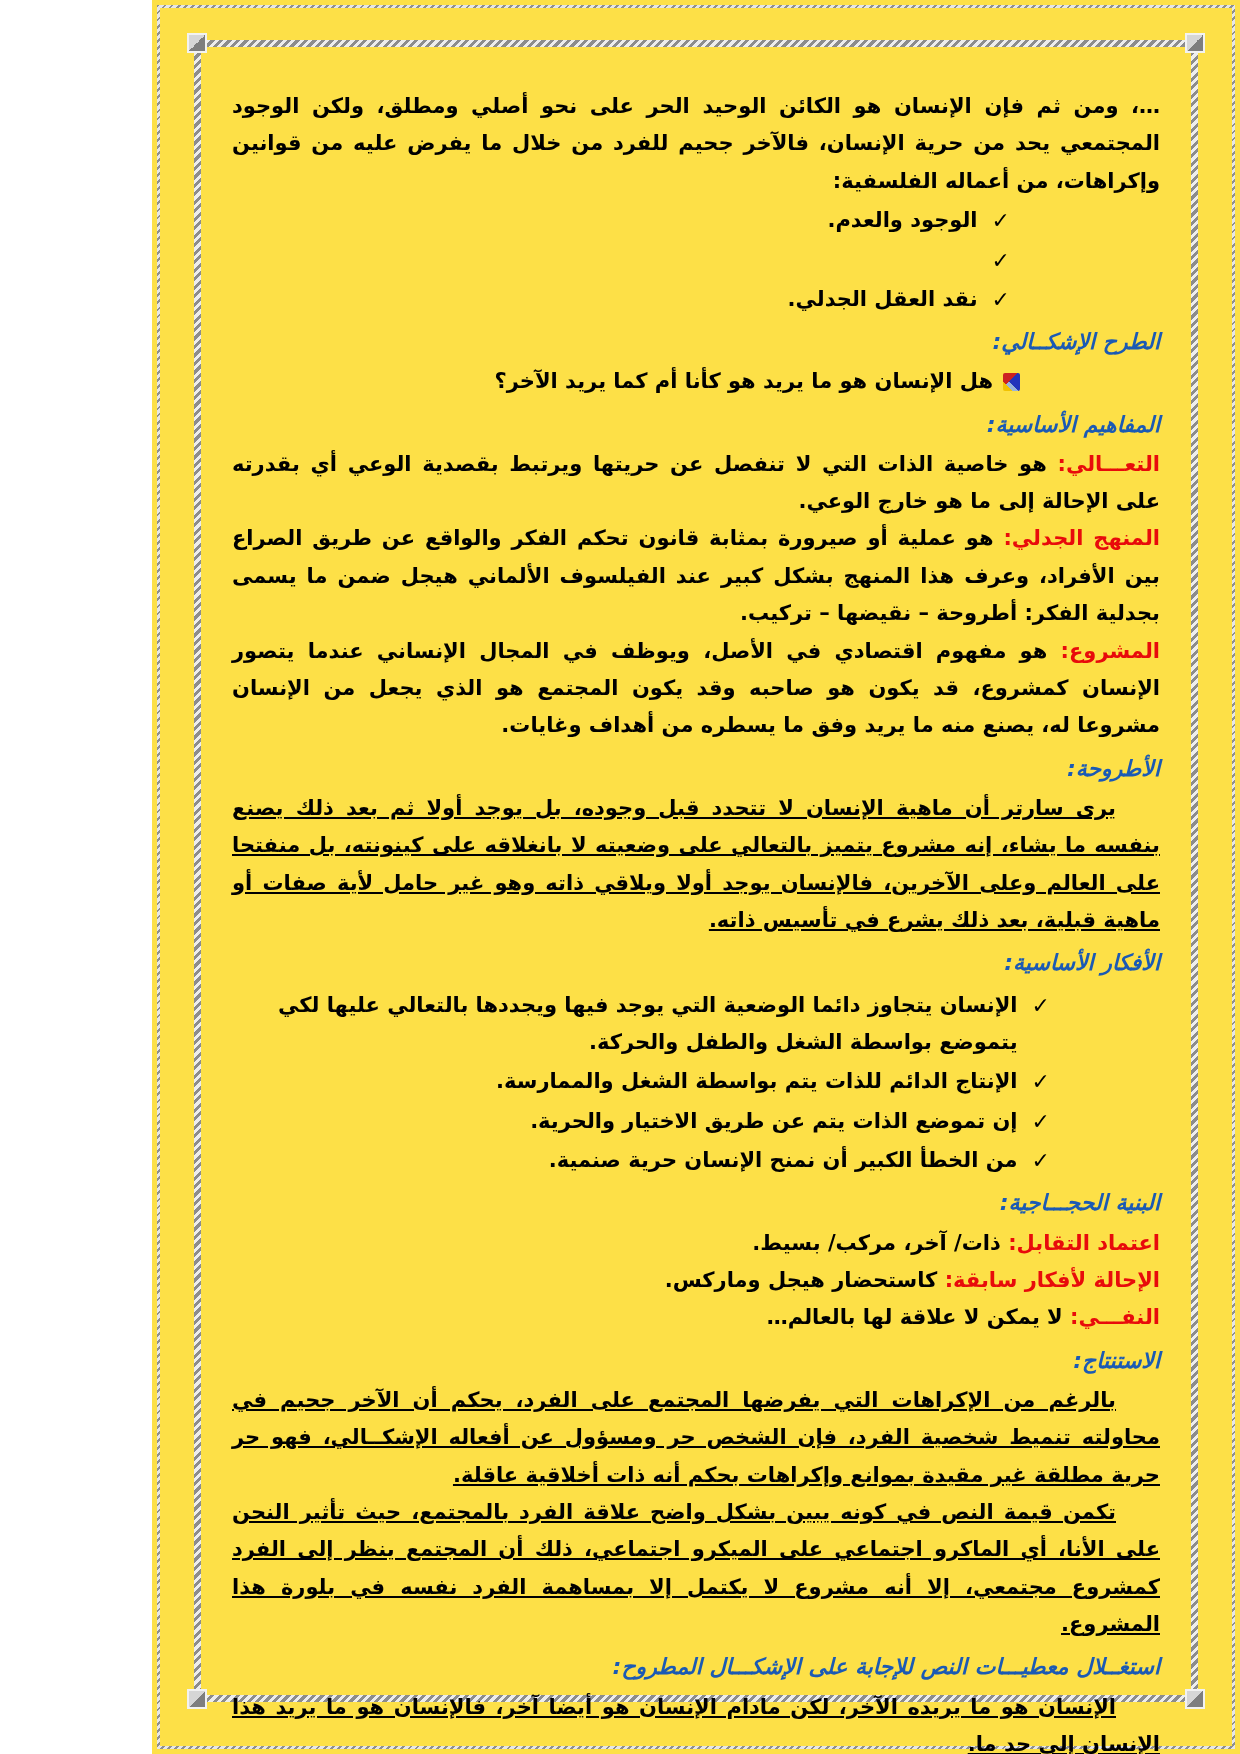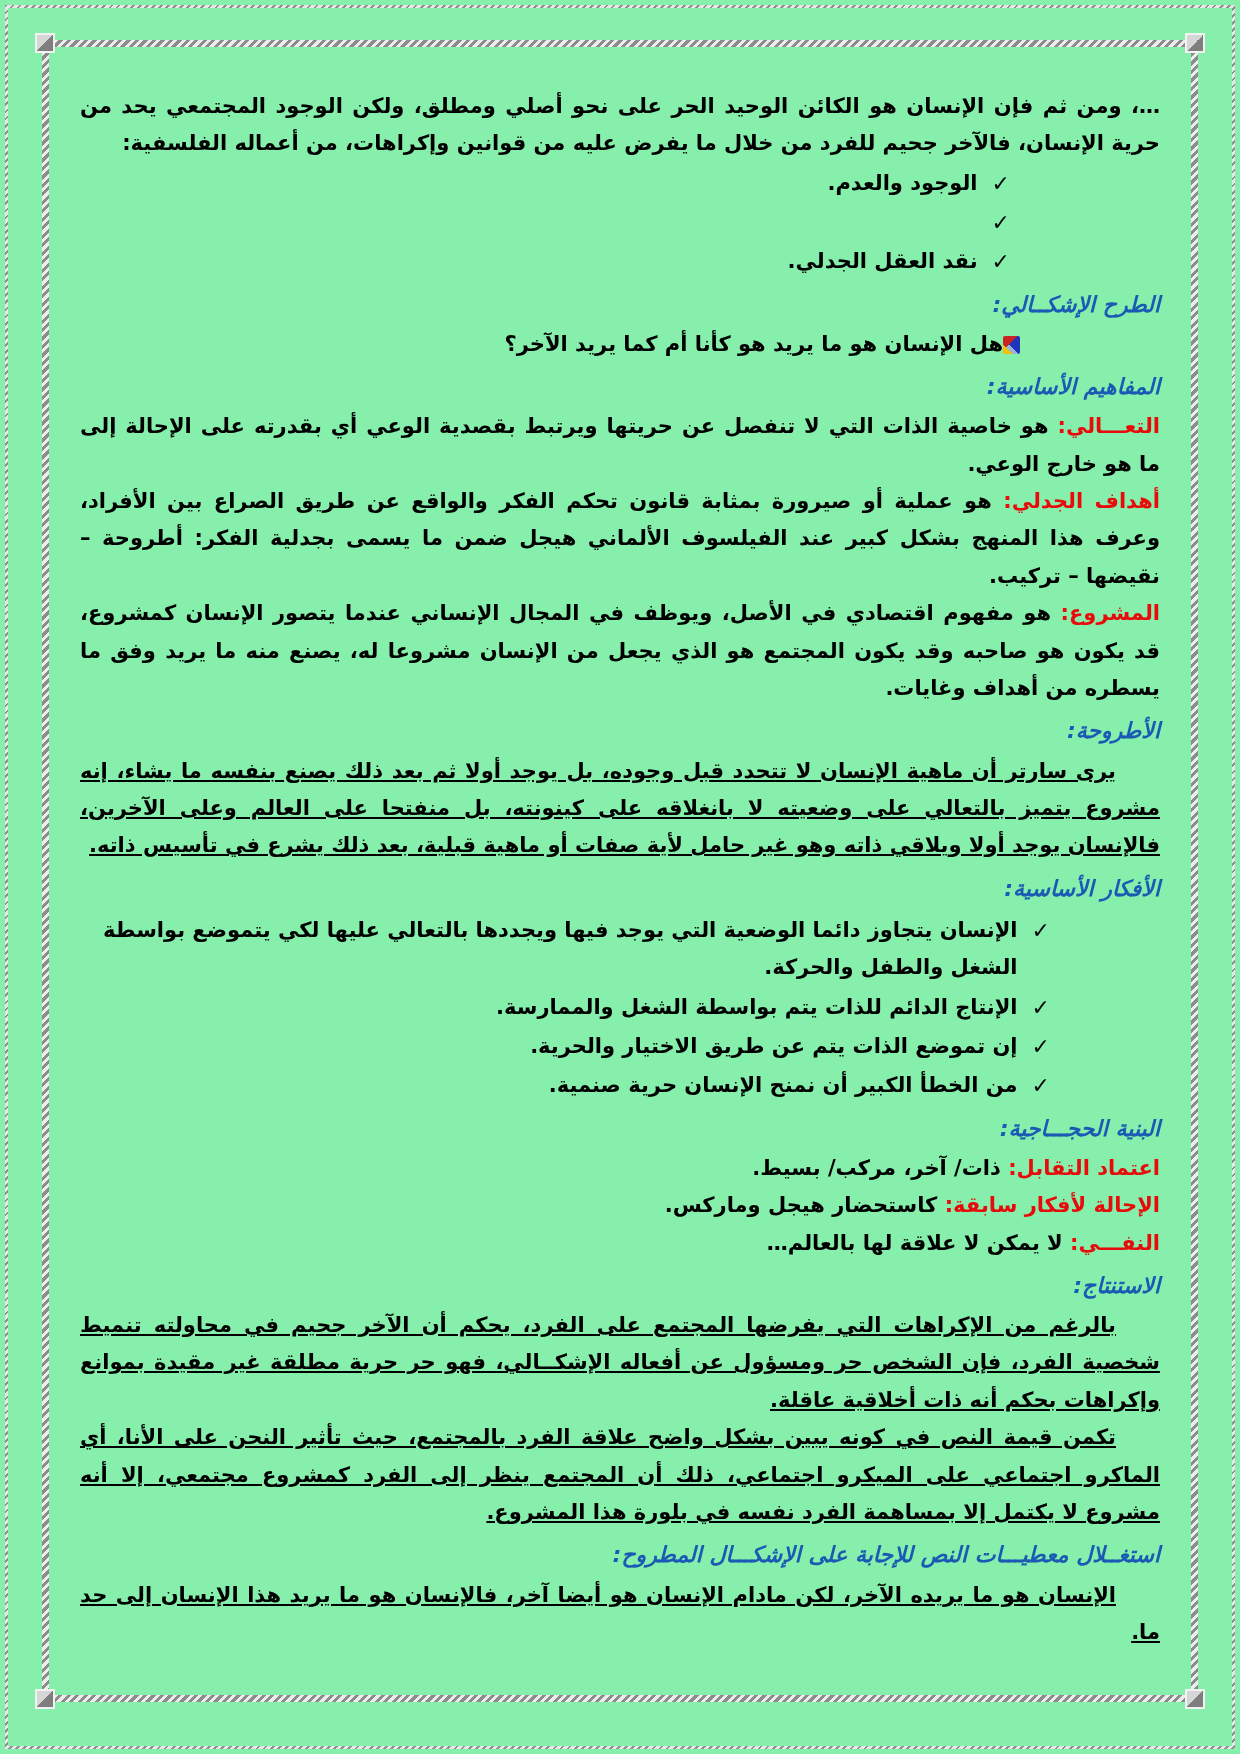--- a/index.html
+++ b/index.html
@@ -1,19 +1,19 @@
 <!DOCTYPE html>
 <html lang="ar" dir="rtl"><head>
 <meta charset="utf-8">
 <style>
   html,body { margin:0; padding:0; background:#ffffff; }
   .page {
     position:relative;
-    width:1240px; height:1754px;
-    background:#86efac;
+    width:1088px; height:1754px;
+    background:#fde047;
     font-family:"DejaVu Sans", sans-serif;
     overflow:hidden;
   }
   
   .frame-outer {
     position:absolute; inset:5px 5px 5px 5px;
     border:3px solid #aaaaaa;
     border-image: repeating-linear-gradient(135deg,#8f8f8f 0 2px,#e6e6e6 2px 5px) 3;
     pointer-events:none;
   }
@@ -64,21 +64,21 @@
     gap:14px;
     text-align:right;
   }
   .works .check-item { padding-right:150px; }
   .ideas .check-item { padding-right:110px; }
   .checkmark {
     font-size:22px; line-height:inherit; color:#000;
     transform:translateY(1px);
   }
   .question-line {
-    display:flex; align-items:baseline; 
+    display:flex; align-items:baseline; gap:10px;
     padding-right:140px;
     text-align:right;
   }
   .qicon {
     width:17px; height:18px; display:inline-block;
     align-self:center;
     background:
       linear-gradient(45deg,#f2c200 0 28%, rgba(0,0,0,0) 28%),
       linear-gradient(135deg,#cc2222 0 42%, rgba(0,0,0,0) 42%),
       linear-gradient(225deg,#2233bb 0 55%, #9ab4d8 55% 100%);
@@ -119,21 +119,21 @@
 
     <div class="question-line">
       <span class="qicon"></span>
       <span>هل الإنسان هو ما يريد هو كأنا أم كما يريد الآخر؟</span>
     </div>
 
     <h2 class="heading">المفاهيم الأساسية:</h2>
 
     <div class="defs">
       <p class="para"><span class="term">التعـــالي:</span> <span>هو خاصية الذات التي لا تنفصل عن حريتها ويرتبط بقصدية الوعي أي بقدرته على الإحالة إلى ما هو خارج الوعي.</span></p>
-      <p class="para"><span class="term">أهداف الجدلي:</span> <span>هو عملية أو صيرورة بمثابة قانون تحكم الفكر والواقع عن طريق الصراع بين الأفراد، وعرف هذا المنهج بشكل كبير عند الفيلسوف الألماني هيجل ضمن ما يسمى بجدلية الفكر: أطروحة – نقيضها – تركيب.</span></p>
+      <p class="para"><span class="term">المنهج الجدلي:</span> <span>هو عملية أو صيرورة بمثابة قانون تحكم الفكر والواقع عن طريق الصراع بين الأفراد، وعرف هذا المنهج بشكل كبير عند الفيلسوف الألماني هيجل ضمن ما يسمى بجدلية الفكر: أطروحة – نقيضها – تركيب.</span></p>
       <p class="para"><span class="term">المشروع:</span> <span>هو مفهوم اقتصادي في الأصل، ويوظف في المجال الإنساني عندما يتصور الإنسان كمشروع، قد يكون هو صاحبه وقد يكون المجتمع هو الذي يجعل من الإنسان مشروعا له، يصنع منه ما يريد وفق ما يسطره من أهداف وغايات.</span></p>
     </div>
 
     <h2 class="heading">الأطروحة:</h2>
     <p class="para indent">يرى سارتر أن ماهية الإنسان لا تتحدد قبل وجوده، بل يوجد أولا ثم بعد ذلك يصنع بنفسه ما يشاء، إنه مشروع يتميز بالتعالي على وضعيته لا بانغلاقه على كينونته، بل منفتحا على العالم وعلى الآخرين، فالإنسان يوجد أولا ويلاقي ذاته وهو غير حامل لأية صفات أو ماهية قبلية، بعد ذلك يشرع في تأسيس ذاته.</p>
 
     <h2 class="heading">الأفكار الأساسية:</h2>
 
     <div class="checklist ideas">
       <div class="check-item">

